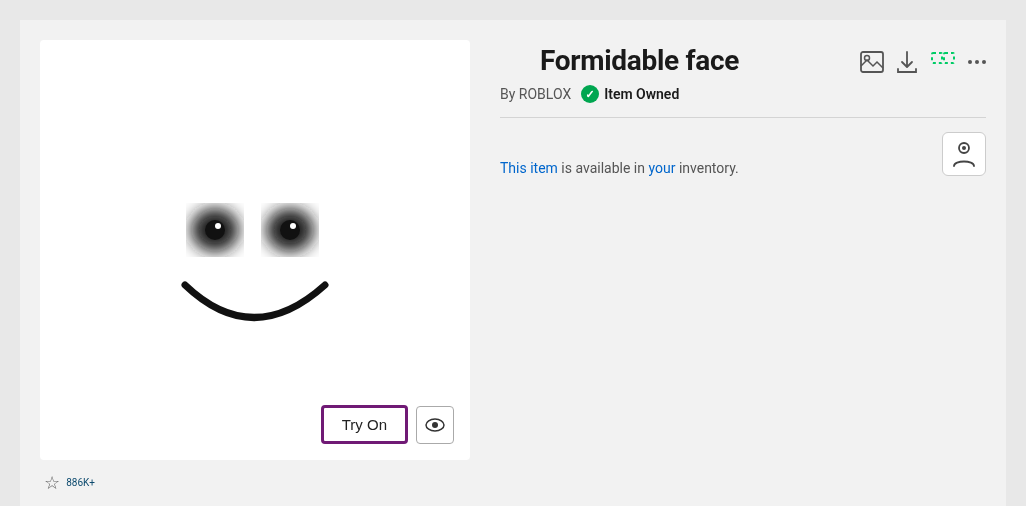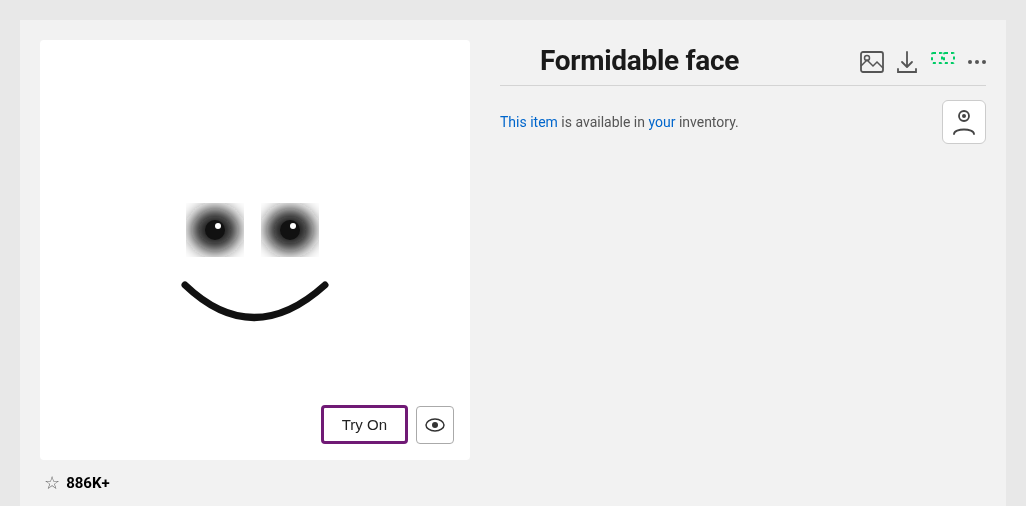--- a/index.html
+++ b/index.html
@@ -86,23 +86,23 @@
       gap: 6px;
       padding-left: 4px;
     }
 
     .star-icon {
       font-size: 18px;
       color: #666;
     }
 
     .rating-count {
-      font-size: 15px;
-      color: #000000;
-      font-weight: 700;
+      font-size: 10px;
+      color: #0c4a6e;
+      font-weight: 400;
     }
 
     .recommended-label {
       font-size: 17px;
       font-weight: 700;
       color: #1a1a1a;
       padding-left: 4px;
     }
 
     
@@ -182,21 +182,21 @@
     }
 
     .divider {
       border: none;
       border-top: 1px solid #d4d4d4;
       margin-bottom: 14px;
     }
 
     .availability-row {
       display: flex;
-      align-items: center;
+      align-items: flex-end;
       justify-content: space-between;
       margin-bottom: 18px;
     }
 
     .availability-text {
       font-size: 14px;
       color: #555;
     }
 
     .availability-text .highlight-item {
@@ -339,20 +339,27 @@
         <button class="header-icon-btn">
           <div class="dots-icon">
             <div class="dot"></div>
             <div class="dot"></div>
             <div class="dot"></div>
           </div>
         </button>
       </div>
     </div>
 
+    <div class="by-row">
+      <span class="by-roblox">By ROBLOX</span>
+      <div class="owned-badge">
+        <div class="green-check">✓</div>
+        <span>Item Owned</span>
+      </div>
+    </div>
 
     <hr class="divider">
 
     <div class="availability-row">
       <p class="availability-text">
         <span class="highlight-item">This item</span><span> is available in </span><span class="highlight-inv">your</span><span> inventory.</span>
       </p>
       <div class="avatar-icon-btn">
         <svg width="24" height="28" viewBox="0 0 24 28" fill="none" xmlns="http://www.w3.org/2000/svg">
           <circle cx="12" cy="8" r="5" stroke="#444" stroke-width="1.8" fill="none"></circle>

